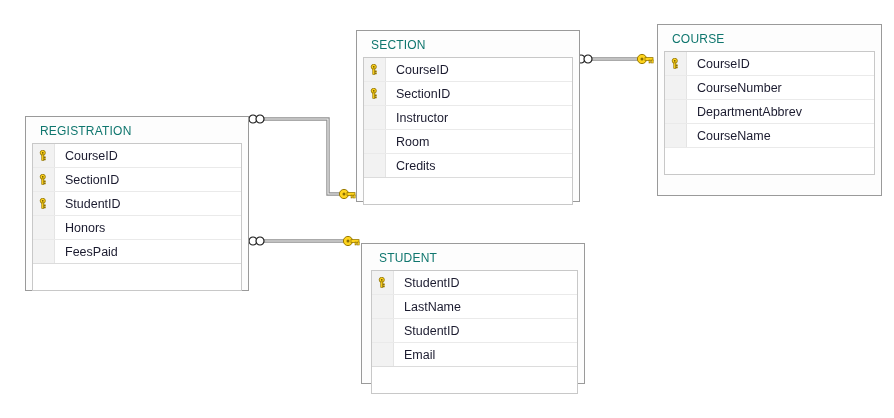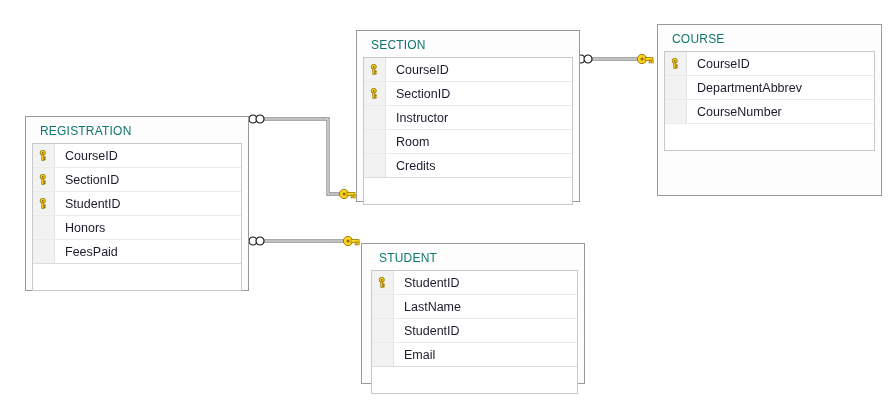--- a/index.html
+++ b/index.html
@@ -244,25 +244,29 @@
                 <circle cx="5.2" cy="3.1" r="0.95" fill="#6b5400"></circle>
                 <rect x="4.1" y="5.3" width="2.2" height="6.0" fill="#ffd41c" stroke="#8a6d00" stroke-width="0.7"></rect>
                 <rect x="6.3" y="7.4" width="2.1" height="1.3" fill="#ffd41c" stroke="#8a6d00" stroke-width="0.6"></rect>
                 <rect x="6.3" y="9.6" width="2.1" height="1.3" fill="#ffd41c" stroke="#8a6d00" stroke-width="0.6"></rect>
               </svg>
             </div>
             <div class="field-name">CourseID</div>
           </div>
           <div class="field-row">
             <div class="key-cell plain"></div>
+            <div class="field-name">CourseNumber</div>
+          </div>
+          <div class="field-row">
+            <div class="key-cell plain"></div>
             <div class="field-name">DepartmentAbbrev</div>
           </div>
           <div class="field-row">
             <div class="key-cell plain"></div>
-            <div class="field-name">CourseNumber</div>
+            <div class="field-name">CourseName</div>
           </div>
           <div class="field-row empty-row">
             <div class="key-cell" style="background: rgb(255, 255, 255); border-right: none;"></div>
           </div>
         </div>
       </div>
       <div class="entity" style="left: 361px; top: 243px; width: 224px; height: 141px; padding-left: 9px;">
         <div class="entity-title">STUDENT</div>
         <div class="field-table">
           <div class="field-row">

